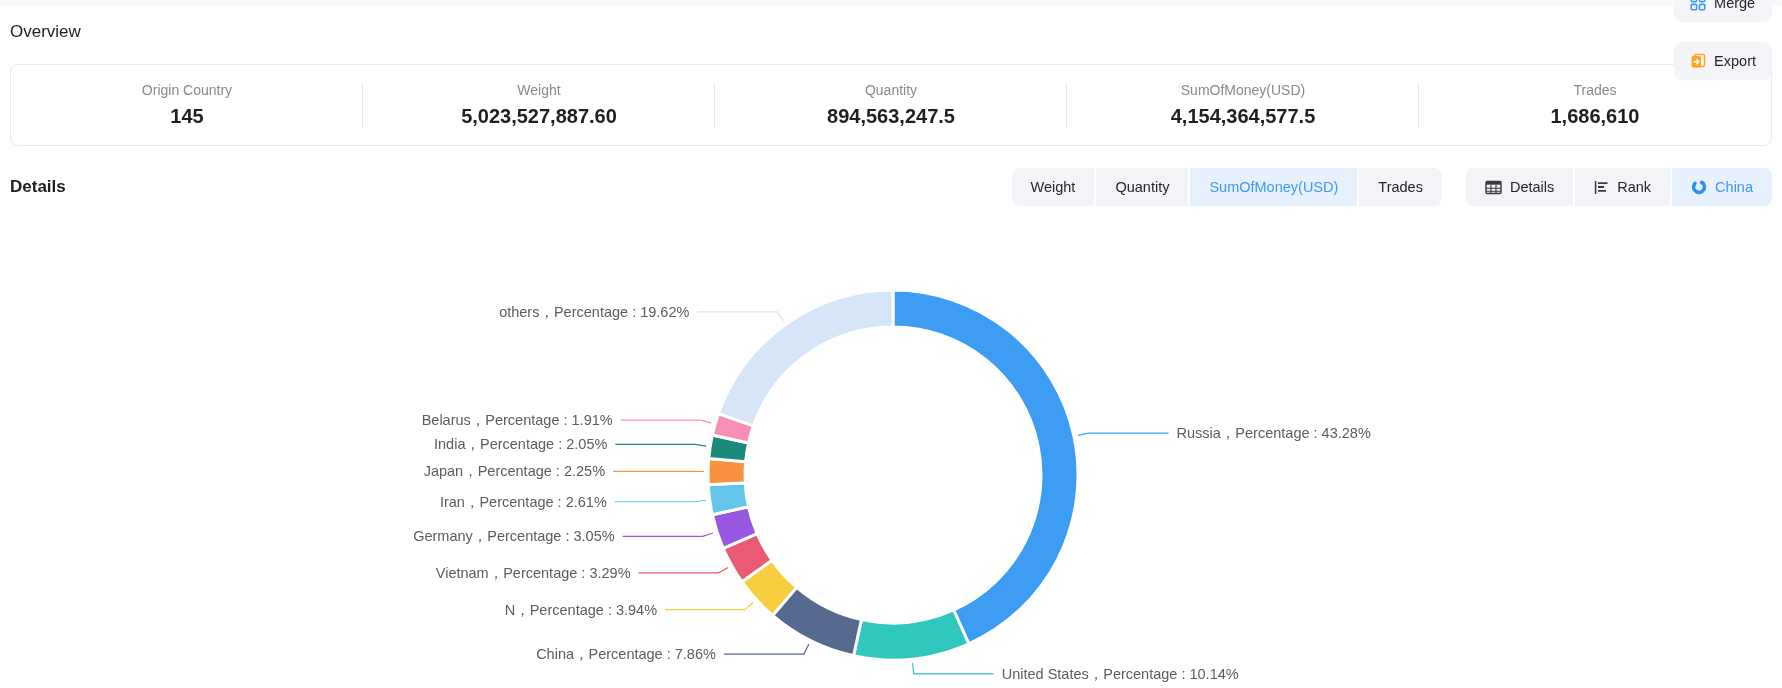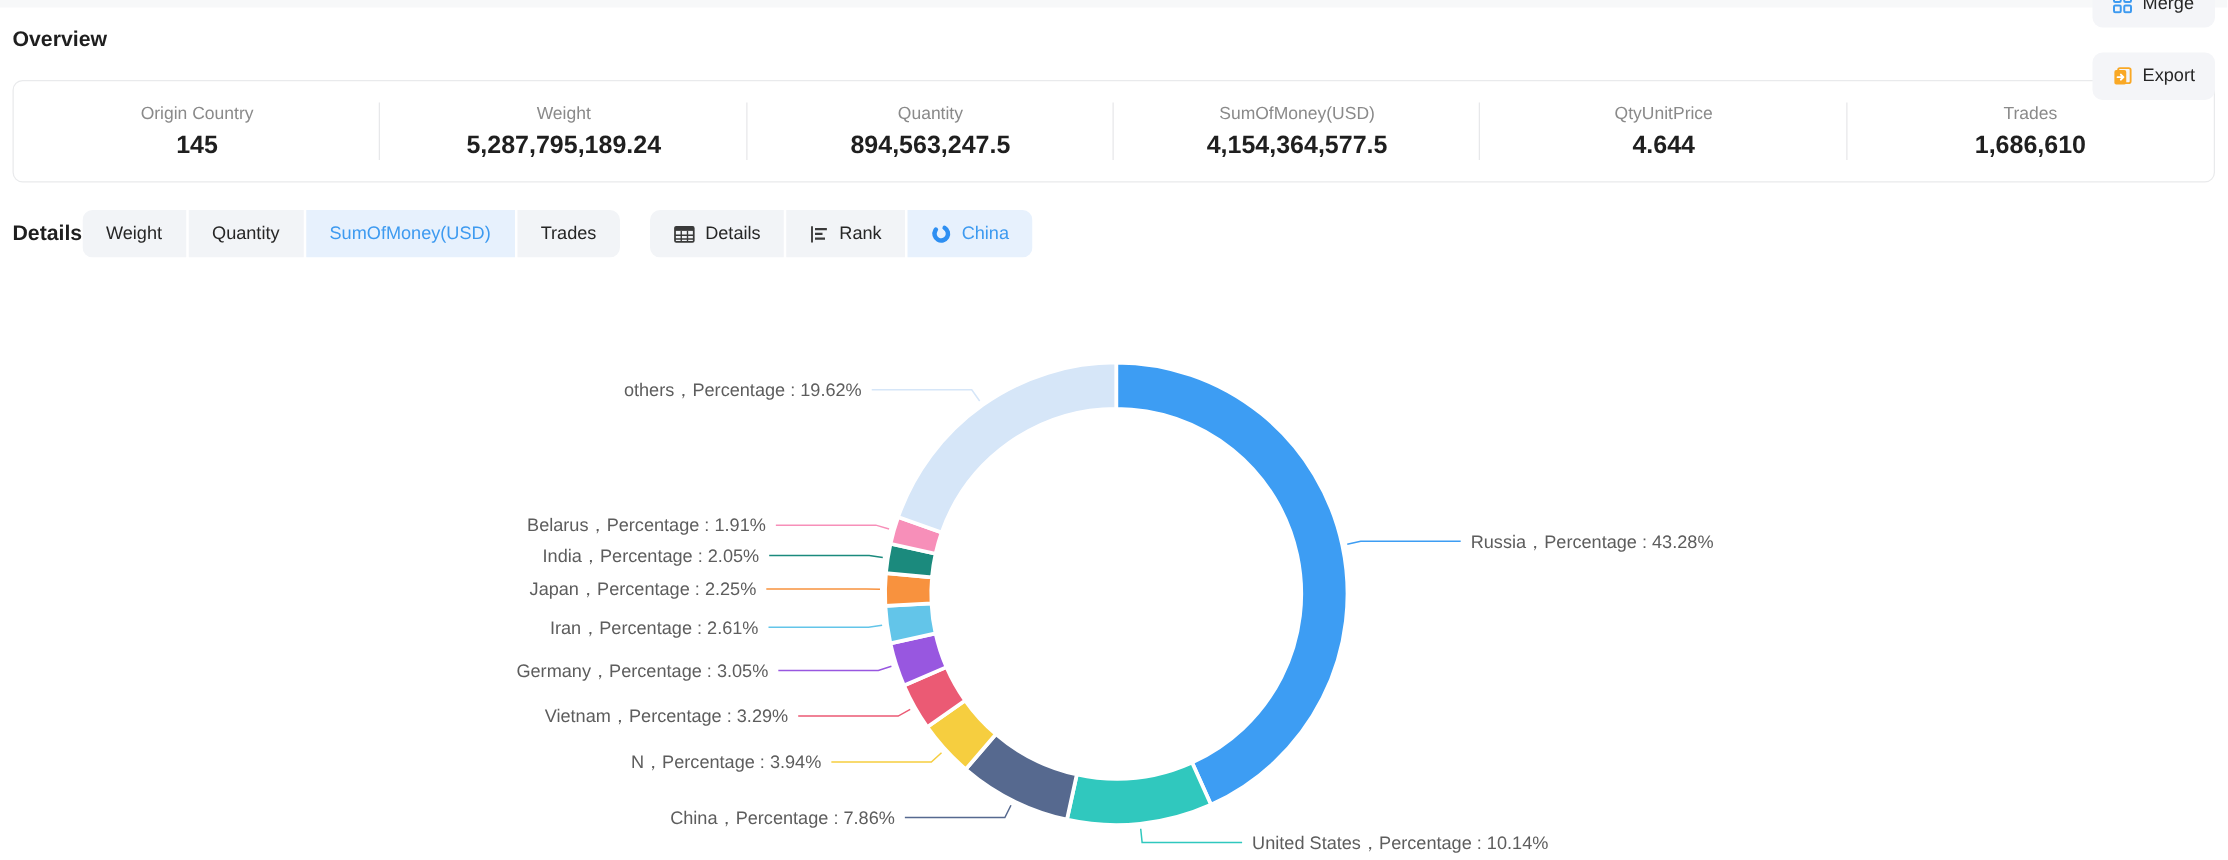--- a/index.html
+++ b/index.html
@@ -2,37 +2,37 @@
 <html><head>
 <meta charset="utf-8">
 <style>
   * { margin:0; padding:0; box-sizing:border-box; }
   html,body { width:1782px; height:688px; background:#fff; overflow:hidden;
     font-family:"Liberation Sans", sans-serif; color:#262626; }
   body::before { content:""; display:block; height:6px; background:#f7f8f9; }
 
   
   .topbar { height:52px; padding:0 10px; display:flex; align-items:center; justify-content:space-between; }
-  .page-title { font-size:17px; font-weight:bold; color:#1f1f1f; }
+  .page-title { font-size:17px; font-weight:normal; color:#1f1f1f; }
   .topbar-actions { display:flex; gap:20px;flex-direction:column; }
   .ghost-btn { display:flex; align-items:center; gap:8px; height:38px; padding:0 16px;
     background:#f4f5f8; border:none; border-radius:8px; font-size:14.5px; color:#262626;
     font-family:inherit; cursor:pointer; }
 
   
   .stats-card { margin:6px 10px 0; height:82px; border:1px solid #e9eaec; border-radius:8px;
     display:flex; align-items:center; background:#fff; }
   .stat { flex:1; text-align:center; position:relative; }
   .stat:not(:last-child)::after { content:""; position:absolute; right:0; top:50%;
     transform:translateY(-50%); width:1px; height:46px; background:#e7e8ea; }
   .stat-label { font-size:14px; color:#8a8a8a; }
   .stat-value { font-size:20px; font-weight:bold; color:#1f1f1f; margin-top:7px; }
 
   
-  .details-bar { margin:22px 10px 0; display:flex; align-items:center; justify-content:flex-start; }
+  .details-bar { margin:22px 10px 0; display:flex; align-items:center; justify-content:space-between; }
   .section-title { font-size:17px; font-weight:bold; color:#1f1f1f; }
   .controls { display:flex; gap:24px; }
   .tab-group { display:flex; gap:2px; border-radius:8px; overflow:hidden; }
   .tab { display:flex; align-items:center; gap:8px; height:38px; padding:0 19px;
     background:#f2f4f7; border:none; font-size:14.5px; color:#262626;
     font-family:inherit; cursor:pointer; }
   .tab.selected { background:#e7f1fd; color:#3d9af0; }
   .icon { display:inline-flex; align-items:center; }
 
   
@@ -72,33 +72,29 @@
   </div>
 </header>
 
 <section class="stats-card">
   <div class="stat">
     <div class="stat-label">Origin Country</div>
     <div class="stat-value">145</div>
   </div>
   <div class="stat">
     <div class="stat-label">Weight</div>
-    <div class="stat-value">5,287,795,189.24</div>
+    <div class="stat-value">5,023,527,887.60</div>
   </div>
   <div class="stat">
     <div class="stat-label">Quantity</div>
     <div class="stat-value">894,563,247.5</div>
   </div>
   <div class="stat">
     <div class="stat-label">SumOfMoney(USD)</div>
     <div class="stat-value">4,154,364,577.5</div>
-  </div>
-  <div class="stat">
-    <div class="stat-label">QtyUnitPrice</div>
-    <div class="stat-value">4.644</div>
   </div>
   <div class="stat">
     <div class="stat-label">Trades</div>
     <div class="stat-value">1,686,610</div>
   </div>
 </section>
 
 <section class="details-bar">
   <div class="section-title">Details</div>
   <div class="controls">

